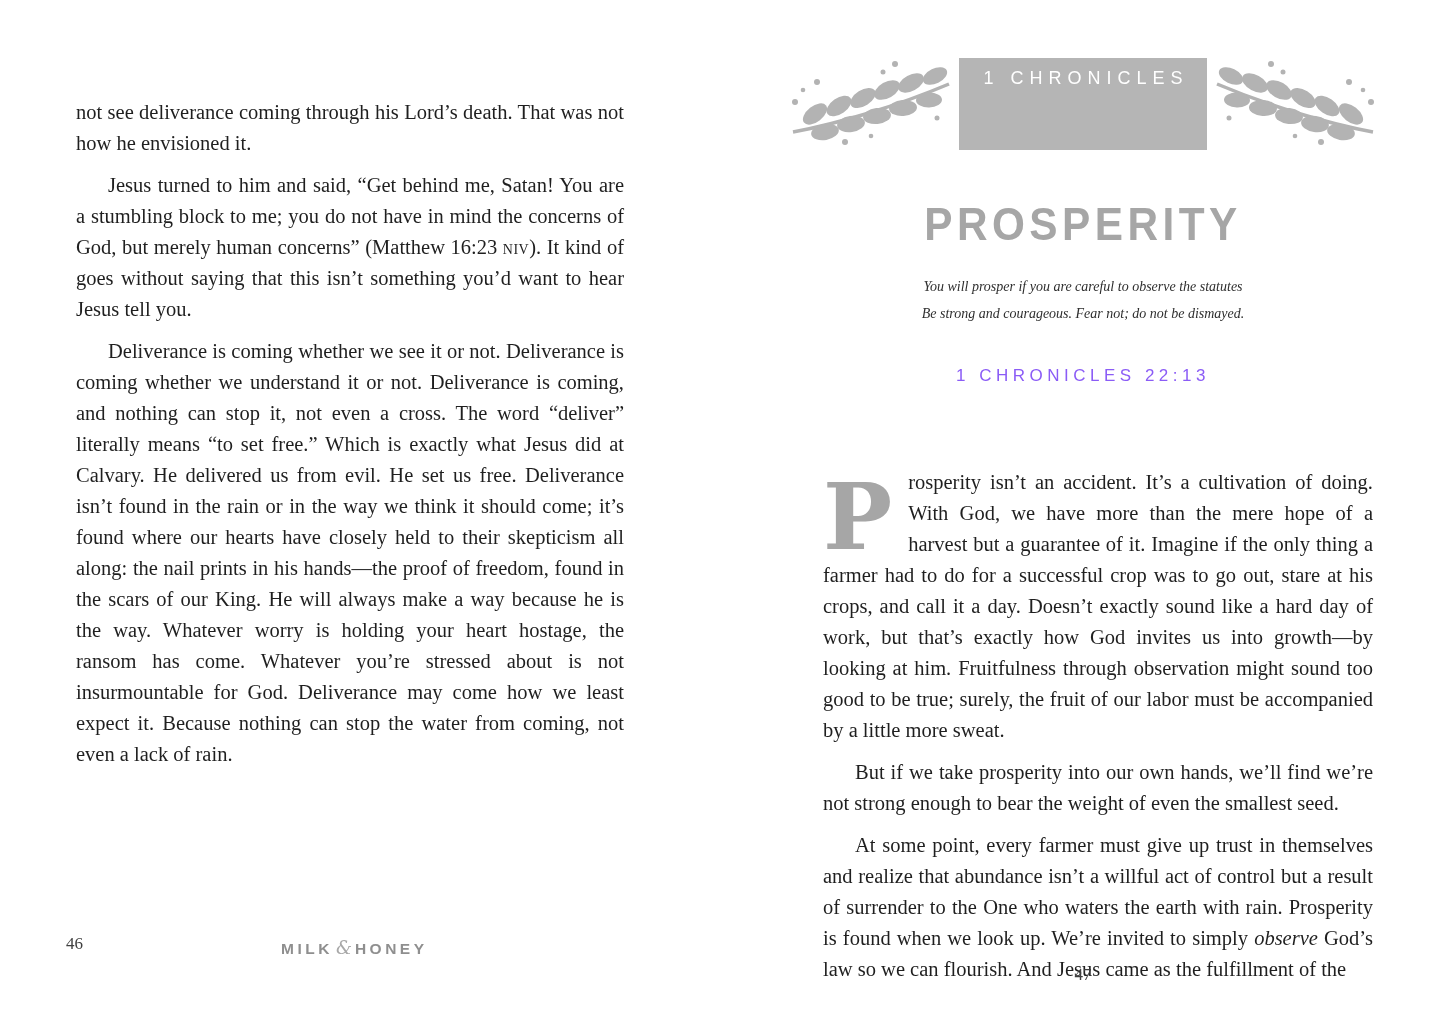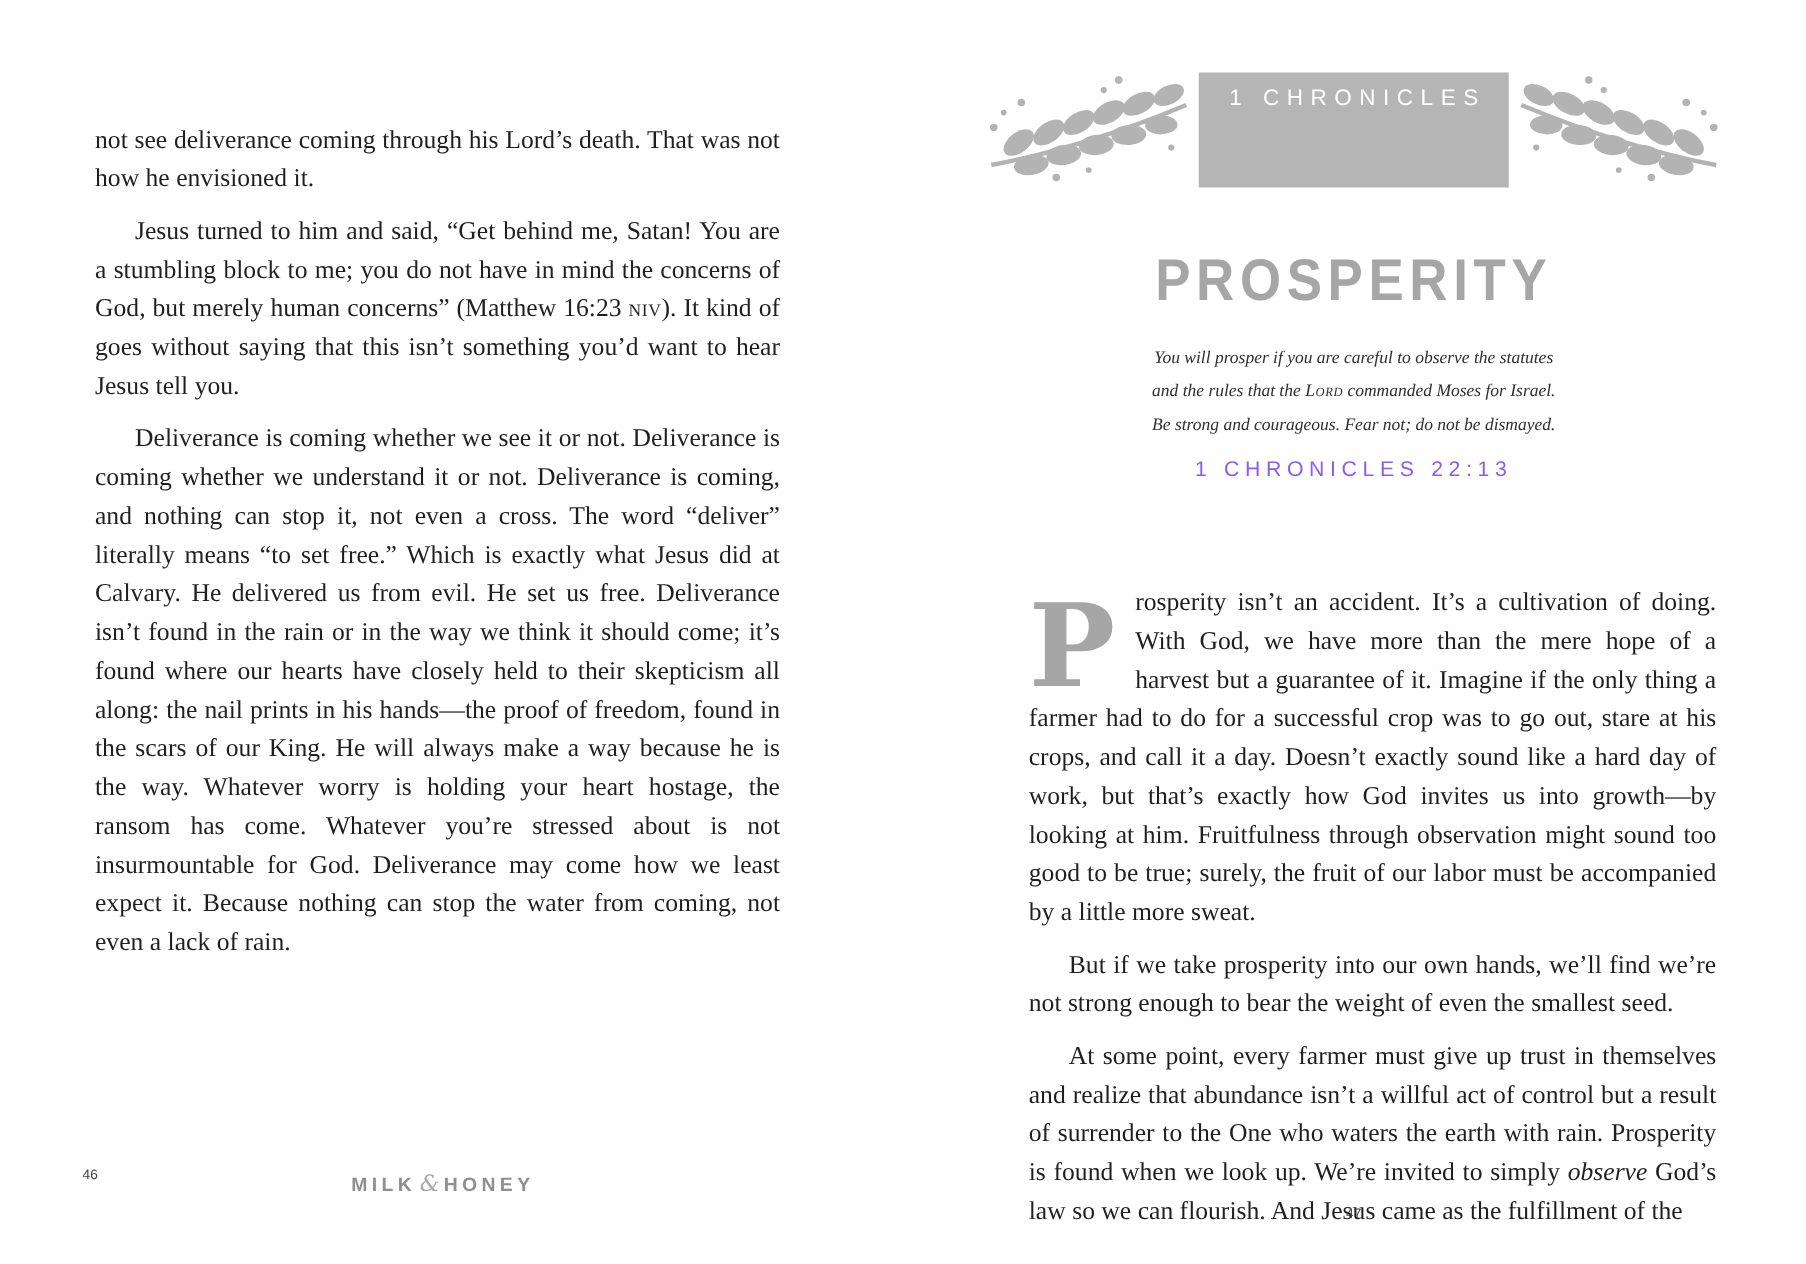--- a/index.html
+++ b/index.html
@@ -94,22 +94,22 @@
     position: absolute; top: 366px; left: 0; width: 100%;
     text-align: center;
     font-family: "Liberation Sans", sans-serif;
     font-size: 17px;
     letter-spacing: 4.5px;
     color: #8b5cf6;
   }
 
   
   .pagenum {
-    font-family: Liberation Sans, sans-serif;
-    font-size: 11px;
+    font-family: Liberation Serif, serif;
+    font-size: 17px;
     color: #3f3f3f;
   }
   .pagenum-left  { position: absolute; left: 66px; top: 934px; }
   .pagenum-right { position: absolute; left: 0; top: 938px; width: 100%; text-align: center; margin-top: 27px; }
   .brand {
     position: absolute; left: 281px; top: 937px;
     font-family: "Liberation Sans", sans-serif;
     font-weight: 700;
     font-size: 15.5px;
     letter-spacing: 3.5px;
@@ -194,21 +194,20 @@
           <circle cx="84" cy="78" r="2.3"></circle>
           <circle cx="150" cy="60" r="2.5"></circle>
         </g>
       </svg>
     </div>
 
     <div class="title-line2">PROSPERITY</div>
 
     <div class="epigraph">
       <div><span>You will prosper if you are careful to observe the statutes</span></div>
-      <div><span>and the rules that the </span><span class="seg-sc">Lord</span><span> commanded Moses for Israel.</span></div>
       <div><span>Be strong and courageous. Fear not; do not be dismayed.</span></div>
     </div>
 
     <div class="reference">1 CHRONICLES 22:13</div>
 
     <div class="body-text right-body">
       <p><span class="dropcap">P</span><span><span>rosperity isn’t an accident. It’s a cultivation of doing. With God, we have more than the mere hope of a harvest but a guarantee of it. Imagine if the only thing a farmer had to do for a successful crop was to go out, stare at his crops, and call it a day. Doesn’t exactly sound like a hard day of work, but that’s exactly how God invites us into growth—by looking at him. Fruitfulness through observation might sound too good to be true; surely, the fruit of our labor must be accompanied by a little more sweat.</span></span></p>
       <p class="indent"><span>But if we take prosperity into our own hands, we’ll find we’re not strong enough to bear the weight of even the smallest seed.</span></p>
       <p class="indent"><span>At some point, every farmer must give up trust in themselves and realize that abundance isn’t a willful act of control but a result of surrender to the One who waters the earth with rain. Prosperity is found when we look up. We’re invited to simply </span><span class="seg-i">observe</span><span> God’s law so we can flourish. And Jesus came as the fulfillment of the</span></p>
     </div>

